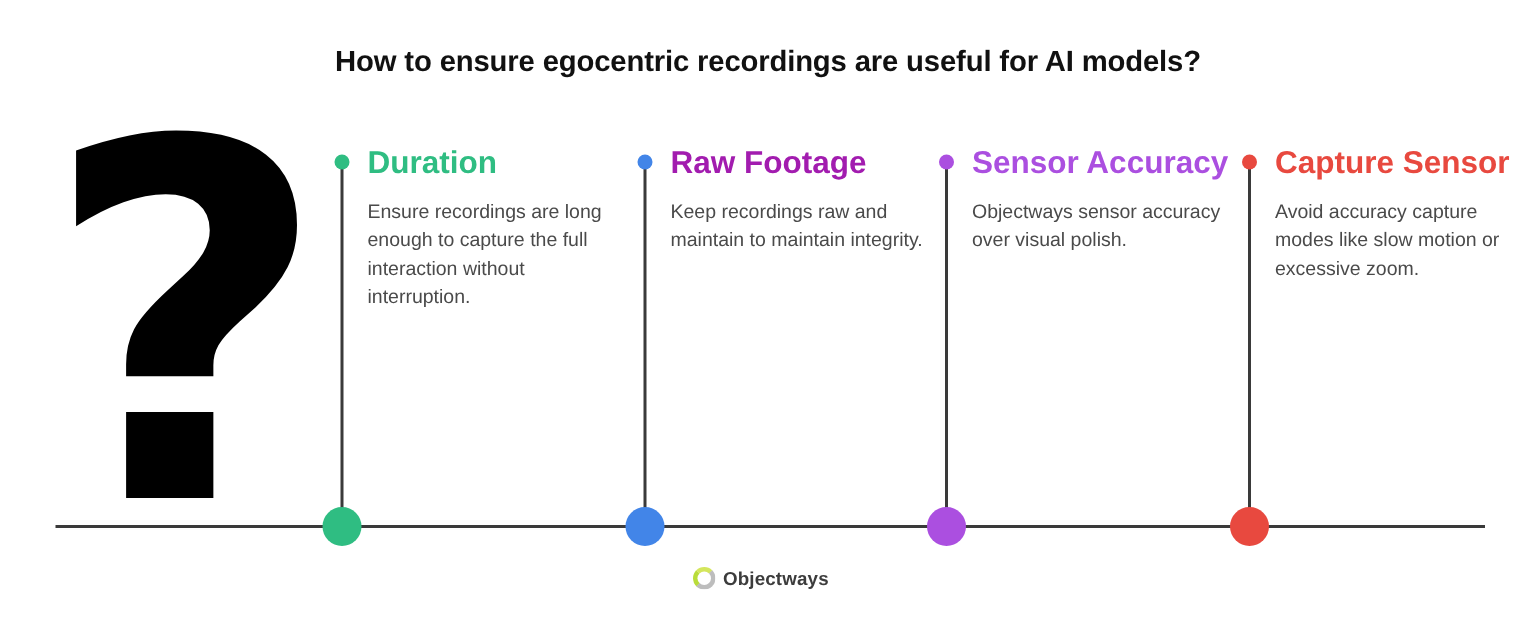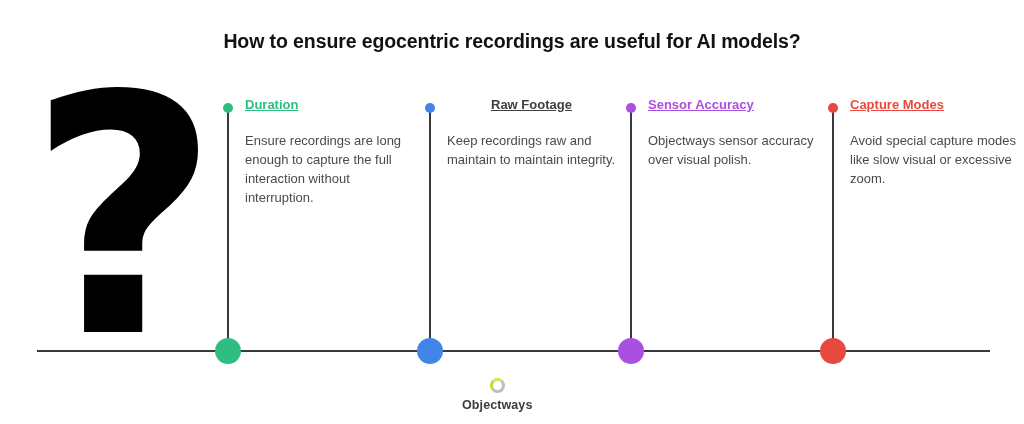--- a/index.html
+++ b/index.html
@@ -90,44 +90,42 @@
     left: -12px;
     top: 232px;
     width: 26px;
     height: 26px;
     border-radius: 50%;
   }
   .col-head {
     position: absolute;
     left: 18px;
     top: -9px;
-    font-size: 13px;
+    font-size: 21px;
     font-weight: bold;
     white-space: nowrap;
-    text-decoration: underline;
   }
   .col-body {
     position: absolute;
     left: 18px;
     top: 25px;
     width: 172px;
     font-size: 13px;
     line-height: 19px;
     color: #4a4a4a;
   }
 
   
   .logo {
     position: absolute;
     left: 462px;
     top: 378px;
     display: flex;
     align-items: center;
     gap: 5px;
-    flex-direction: column;
   }
   .logo-mark {
     width: 15px;
     height: 15px;
     border-radius: 50%;
     border: 3px solid #bdbdbd;
     border-left-color: #b9dc3a;
     border-top-color: #d4e65c;
     box-sizing: border-box;
   }
@@ -156,38 +154,38 @@
     <div class="top-dot" style="background: rgb(47, 189, 130);"></div>
     <div class="bottom-dot" style="background: rgb(47, 189, 130);"></div>
     <div class="col-head" style="color: rgb(47, 189, 130);">Duration</div>
     <div class="col-body">Ensure recordings are long enough to capture the full interaction without interruption.</div>
   </div>
 
   <div class="col" id="col1" style="left: 429px;">
     <div class="stem" style="background: rgb(58, 58, 58);"></div>
     <div class="top-dot" style="background: rgb(66, 133, 232);"></div>
     <div class="bottom-dot" style="background: rgb(66, 133, 232);"></div>
-    <div class="col-head" style="color: #404040; margin-left: 44px;">Raw Footage</div>
+    <div class="col-head" style="color: #a21caf;">Raw Footage</div>
     <div class="col-body">Keep recordings raw and maintain to maintain integrity.</div>
   </div>
 
   <div class="col" id="col2" style="left: 630px;">
     <div class="stem" style="background: rgb(58, 58, 58);"></div>
     <div class="top-dot" style="background: rgb(171, 79, 224);"></div>
     <div class="bottom-dot" style="background: rgb(171, 79, 224);"></div>
     <div class="col-head" style="color: rgb(171, 79, 224);">Sensor Accuracy</div>
     <div class="col-body">Objectways sensor accuracy over visual polish.</div>
   </div>
 
   <div class="col" id="col3" style="left: 832px;">
     <div class="stem" style="background: rgb(58, 58, 58);"></div>
     <div class="top-dot" style="background: rgb(232, 73, 63);"></div>
     <div class="bottom-dot" style="background: rgb(232, 73, 63);"></div>
-    <div class="col-head" style="color: rgb(232, 73, 63);">Capture Modes</div>
-    <div class="col-body">Avoid special capture modes like slow visual or excessive zoom.</div>
+    <div class="col-head" style="color: rgb(232, 73, 63);">Capture Sensor</div>
+    <div class="col-body">Avoid accuracy capture modes like slow motion or excessive zoom.</div>
   </div>
 
   <div class="logo">
     <div class="logo-mark"></div>
     <div class="logo-text">Objectways</div>
   </div>
 
 </div>
 
 </body></html>

